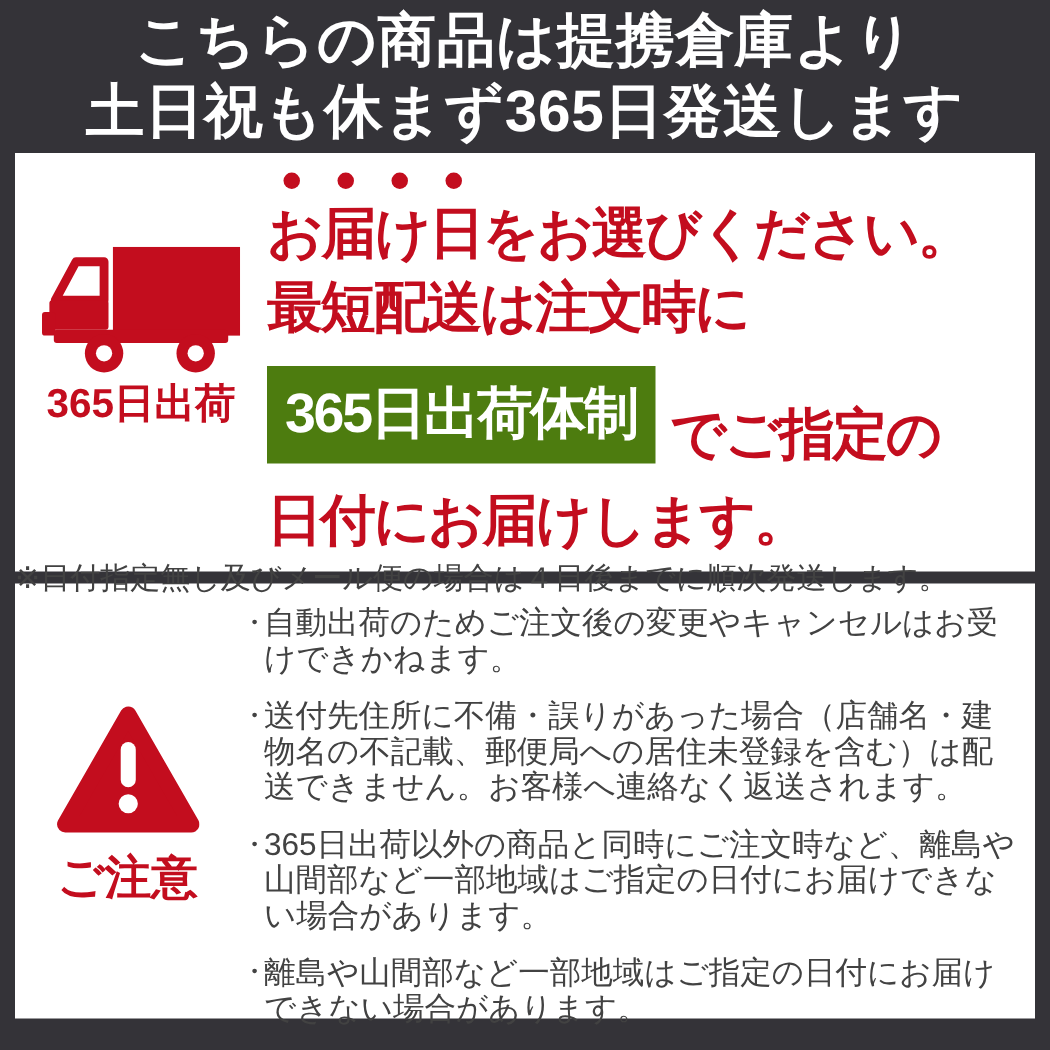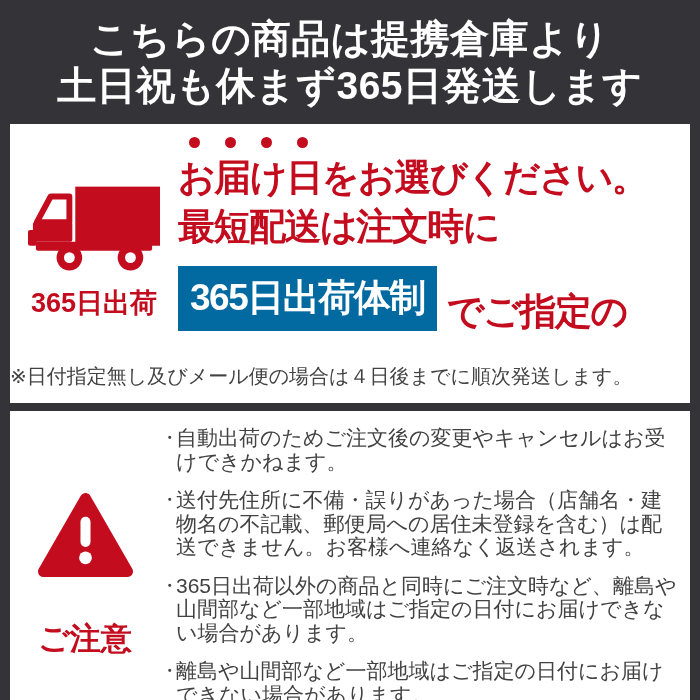--- a/index.html
+++ b/index.html
@@ -5,52 +5,52 @@
   * { box-sizing: border-box; }
   html,body { margin:0; padding:0; }
   body {
     width:700px; height:700px;
     background:#343338;
     font-family:"Liberation Sans","DejaVu Sans",sans-serif;
     overflow:hidden;
   }
   
   .banner {
-    height:124px;
+    height:102px;
     display:flex; flex-direction:column;
     justify-content:center; align-items:center;
     color:#ffffff; font-weight:bold;
     font-size:39px; line-height:47px;
     letter-spacing:0.5px;
     text-align:center;
   }
   
   .panel { background:#ffffff; margin:0 10px; }
   .panel1 { height:279px; display:flex; flex-direction:column; }
   .p1-main { display:flex; flex:1; }
   .truck-col {
     width:168px; flex:none;
     display:flex; flex-direction:column; align-items:center;
     padding-top:62px;
   }
   .truck-col svg { width:133px; height:86px; display:block; }
   .truck-label {
     color:#c30d1e; font-size:27px; font-weight:bold;
-    margin-top:13px; letter-spacing:0;
+    margin-top:1px; letter-spacing:0;
   }
   .p1-text { flex:1; padding-top:13px; color:#c30d1e; }
   .dots { display:flex; gap:25px; margin-left:11px; margin-bottom:5px; height:11px; }
   .dot { width:11px; height:11px; border-radius:50%; background:#c30d1e; }
   .red-heading {
     font-size:37px; font-weight:bold; line-height:49px;
     letter-spacing:-1.5px; white-space:nowrap;
   }
   .line3 { margin-top:9px; display:flex; align-items:center; }
   .hl-box {
-    background:#0369a1; color:#ffffff;
+    background:#4d7c0f; color:#ffffff;
     font-size:37px; font-weight:bold; letter-spacing:-1.5px;
     padding:7px 12px 8px 12px; white-space:nowrap;
   }
   .hl-suffix {
     font-size:37px; font-weight:bold; letter-spacing:-1.5px;
     margin-left:10px; white-space:nowrap;margin-top:27px;
   }
   .line4 {
     font-size:37px; font-weight:bold; letter-spacing:-1.5px;
     margin-top:7px; white-space:nowrap;
@@ -59,21 +59,20 @@
     margin-top:auto; text-align:left;
     font-size:20px; color:#424242;
     padding-bottom:13px; letter-spacing:0;
     white-space:nowrap;
   }
   .panel2 { height:290px; margin-top:8px; display:flex; }
   .caution-col {
     width:150px; flex:none;
     display:flex; flex-direction:column; align-items:center;
     padding-top:80px;
-    gap:32px;
   }
   .caution-col svg { width:95px; height:88px; display:block; }
   .caution-label { color:#c30d1e; font-size:31px; font-weight:bold; margin-top:7px; }
   .bullets {
     flex:1; list-style:none;
     margin:0; padding:15px 8px 0 0;
   }
   .bullets li {
     display:flex;
     font-size:21px; line-height:23.5px; color:#424242;
@@ -111,20 +110,21 @@
         <span class="dot"></span>
         <span class="dot"></span>
         <span class="dot"></span>
       </div>
       <div class="red-heading">お届け日をお選びください。</div>
       <div class="red-heading">最短配送は注文時に</div>
       <div class="line3">
         <span class="hl-box">365日出荷体制</span>
         <span class="hl-suffix">でご指定の</span>
       </div>
+      <div class="line4">日付にお届けします。</div>
     </div>
   </div>
   <div class="note">※日付指定無し及びメール便の場合は４日後までに順次発送します。</div>
 </div>
 
 <div class="panel panel2">
   <div class="caution-col">
     <svg viewBox="0 0 104 96" aria-hidden="true">
       <path d="M52,8 L98,88 H6 Z" fill="#c30d1e" stroke="#c30d1e" stroke-width="12" stroke-linejoin="round"></path>
       <rect x="46.5" y="28" width="11" height="33" rx="5.5" fill="#ffffff"></rect>

